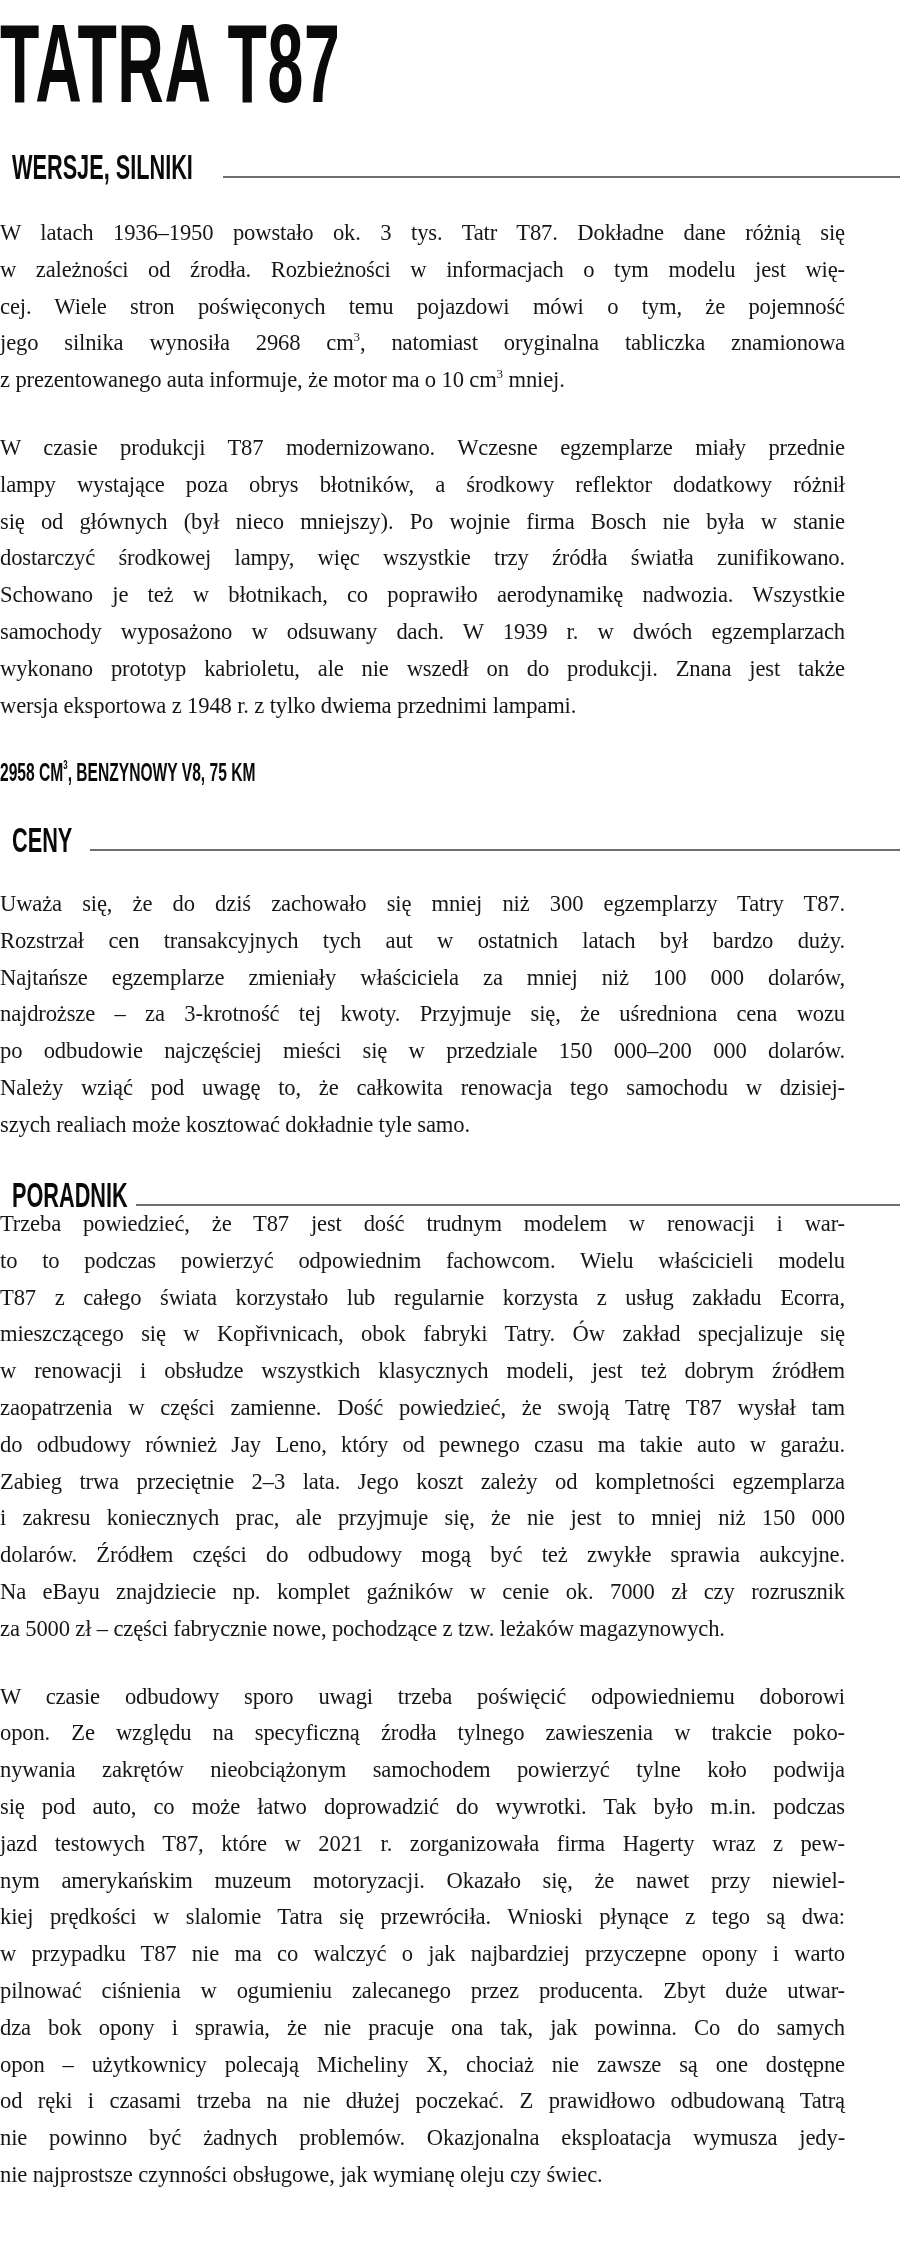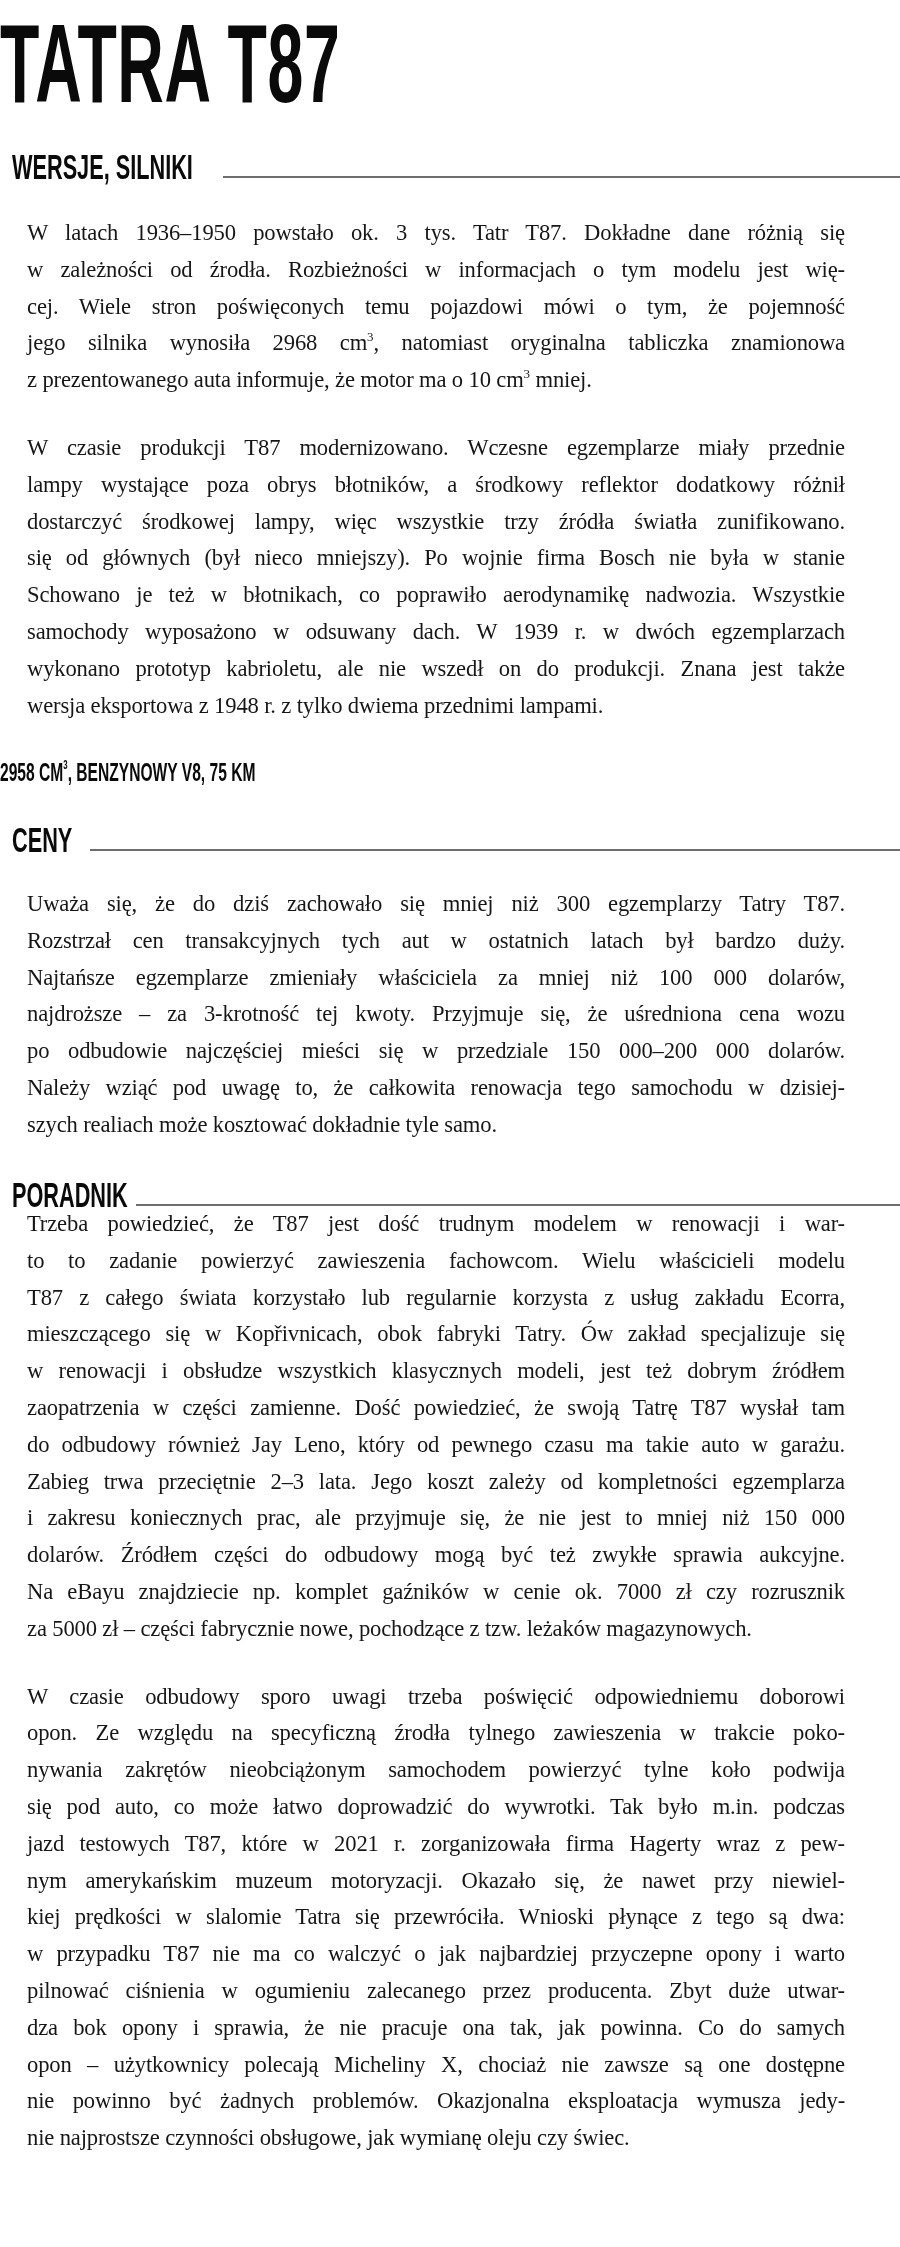--- a/index.html
+++ b/index.html
@@ -33,21 +33,20 @@
     transform: scaleX(0.6); transform-origin: 0 0; color: #0a0a0a;
   }
   .specs sup { font-size: 13px; vertical-align: 12px; line-height: 0; }
 
   .body-block { position: absolute; left: 0; width: 845px; }
   .para {
     margin: 0 0 31px 0;
     font-family: "Liberation Serif", serif; font-size: 22.6px; line-height: 36.8px;
     text-align: justify; color: #161616; letter-spacing: -0.15px;
     hyphens: manual;
-    padding-left: 27px;
   }
   .para:last-child { margin-bottom: 0; }
   .para .line { display: block; text-align: justify; text-align-last: justify; white-space: nowrap; }
   .para .line.last { text-align-last: left; }
   .para sup { font-size: 13px; vertical-align: 9px; line-height: 0; }
 </style>
 </head>
 <body>
 
 <div class="page">
@@ -63,22 +62,22 @@
     <p class="para">
       <span class="line">W latach 1936–1950 powstało ok. 3 tys. Tatr T87. Dokładne dane różnią się</span>
       <span class="line">w zależności od źrodła. Rozbieżności w informacjach o tym modelu jest wię-</span>
       <span class="line">cej. Wiele stron poświęconych temu pojazdowi mówi o tym, że pojemność</span>
       <span class="line">jego silnika wynosiła 2968 cm<sup>3</sup>, natomiast oryginalna tabliczka znamionowa</span>
       <span class="line last">z prezentowanego auta informuje, że motor ma o 10 cm<sup>3</sup> mniej.</span>
     </p>
     <p class="para">
       <span class="line">W czasie produkcji T87 modernizowano. Wczesne egzemplarze miały przednie</span>
       <span class="line">lampy wystające poza obrys błotników, a środkowy reflektor dodatkowy różnił</span>
+      <span class="line">się od głównych (był nieco mniejszy). Po wojnie firma Bosch nie była w stanie</span>
       <span class="line">dostarczyć środkowej lampy, więc wszystkie trzy źródła światła zunifikowano.</span>
-      <span class="line">się od głównych (był nieco mniejszy). Po wojnie firma Bosch nie była w stanie</span>
       <span class="line">Schowano je też w błotnikach, co poprawiło aerodynamikę nadwozia. Wszystkie</span>
       <span class="line">samochody wyposażono w odsuwany dach. W 1939 r. w dwóch egzemplarzach</span>
       <span class="line">wykonano prototyp kabrioletu, ale nie wszedł on do produkcji. Znana jest także</span>
       <span class="line last">wersja eksportowa z 1948 r. z tylko dwiema przednimi lampami.</span>
     </p>
   </div>
 
   <div class="specs" style="top:757px;"><span>2958 CM</span><sup>3</sup><span>, BENZYNOWY V8, 75 KM</span></div>
 
   <div class="section-head" style="top:820px;">
@@ -99,21 +98,21 @@
   </div>
 
   <div class="section-head" style="top:1175px;text-align:center;">
     <span class="label">PORADNIK</span>
     <span class="rule" style="left:124px; top:29px;"></span>
   </div>
 
   <div class="body-block" style="top:1206px;">
     <p class="para">
       <span class="line">Trzeba powiedzieć, że T87 jest dość trudnym modelem w renowacji i war-</span>
-      <span class="line">to to zadanie powierzyć zawieszenia fachowcom. Wielu właścicieli modelu</span>
+      <span class="line">to to podczas powierzyć odpowiednim fachowcom. Wielu właścicieli modelu</span>
       <span class="line">T87 z całego świata korzystało lub regularnie korzysta z usług zakładu Ecorra,</span>
       <span class="line">mieszczącego się w Kopřivnicach, obok fabryki Tatry. Ów zakład specjalizuje się</span>
       <span class="line">w renowacji i obsłudze wszystkich klasycznych modeli, jest też dobrym źródłem</span>
       <span class="line">zaopatrzenia w części zamienne. Dość powiedzieć, że swoją Tatrę T87 wysłał tam</span>
       <span class="line">do odbudowy również Jay Leno, który od pewnego czasu ma takie auto w garażu.</span>
       <span class="line">Zabieg trwa przeciętnie 2–3 lata. Jego koszt zależy od kompletności egzemplarza</span>
       <span class="line">i zakresu koniecznych prac, ale przyjmuje się, że nie jest to mniej niż 150 000</span>
       <span class="line">dolarów. Źródłem części do odbudowy mogą być też zwykłe sprawia aukcyjne.</span>
       <span class="line">Na eBayu znajdziecie np. komplet gaźników w cenie ok. 7000 zł czy rozrusznik</span>
       <span class="line last">za 5000 zł – części fabrycznie nowe, pochodzące z tzw. leżaków magazynowych.</span>
@@ -123,18 +122,19 @@
       <span class="line">opon. Ze względu na specyficzną źrodła tylnego zawieszenia w trakcie poko-</span>
       <span class="line">nywania zakrętów nieobciążonym samochodem powierzyć tylne koło podwija</span>
       <span class="line">się pod auto, co może łatwo doprowadzić do wywrotki. Tak było m.in. podczas</span>
       <span class="line">jazd testowych T87, które w 2021 r. zorganizowała firma Hagerty wraz z pew-</span>
       <span class="line">nym amerykańskim muzeum motoryzacji. Okazało się, że nawet przy niewiel-</span>
       <span class="line">kiej prędkości w slalomie Tatra się przewróciła. Wnioski płynące z tego są dwa:</span>
       <span class="line">w przypadku T87 nie ma co walczyć o jak najbardziej przyczepne opony i warto</span>
       <span class="line">pilnować ciśnienia w ogumieniu zalecanego przez producenta. Zbyt duże utwar-</span>
       <span class="line">dza bok opony i sprawia, że nie pracuje ona tak, jak powinna. Co do samych</span>
       <span class="line">opon – użytkownicy polecają Micheliny X, chociaż nie zawsze są one dostępne</span>
+      <span class="line">od ręki i czasami trzeba na nie dłużej poczekać. Z prawidłowo odbudowaną Tatrą</span>
       <span class="line">nie powinno być żadnych problemów. Okazjonalna eksploatacja wymusza jedy-</span>
       <span class="line last">nie najprostsze czynności obsługowe, jak wymianę oleju czy świec.</span>
     </p>
   </div>
 
 </div>
 
 </body></html>

